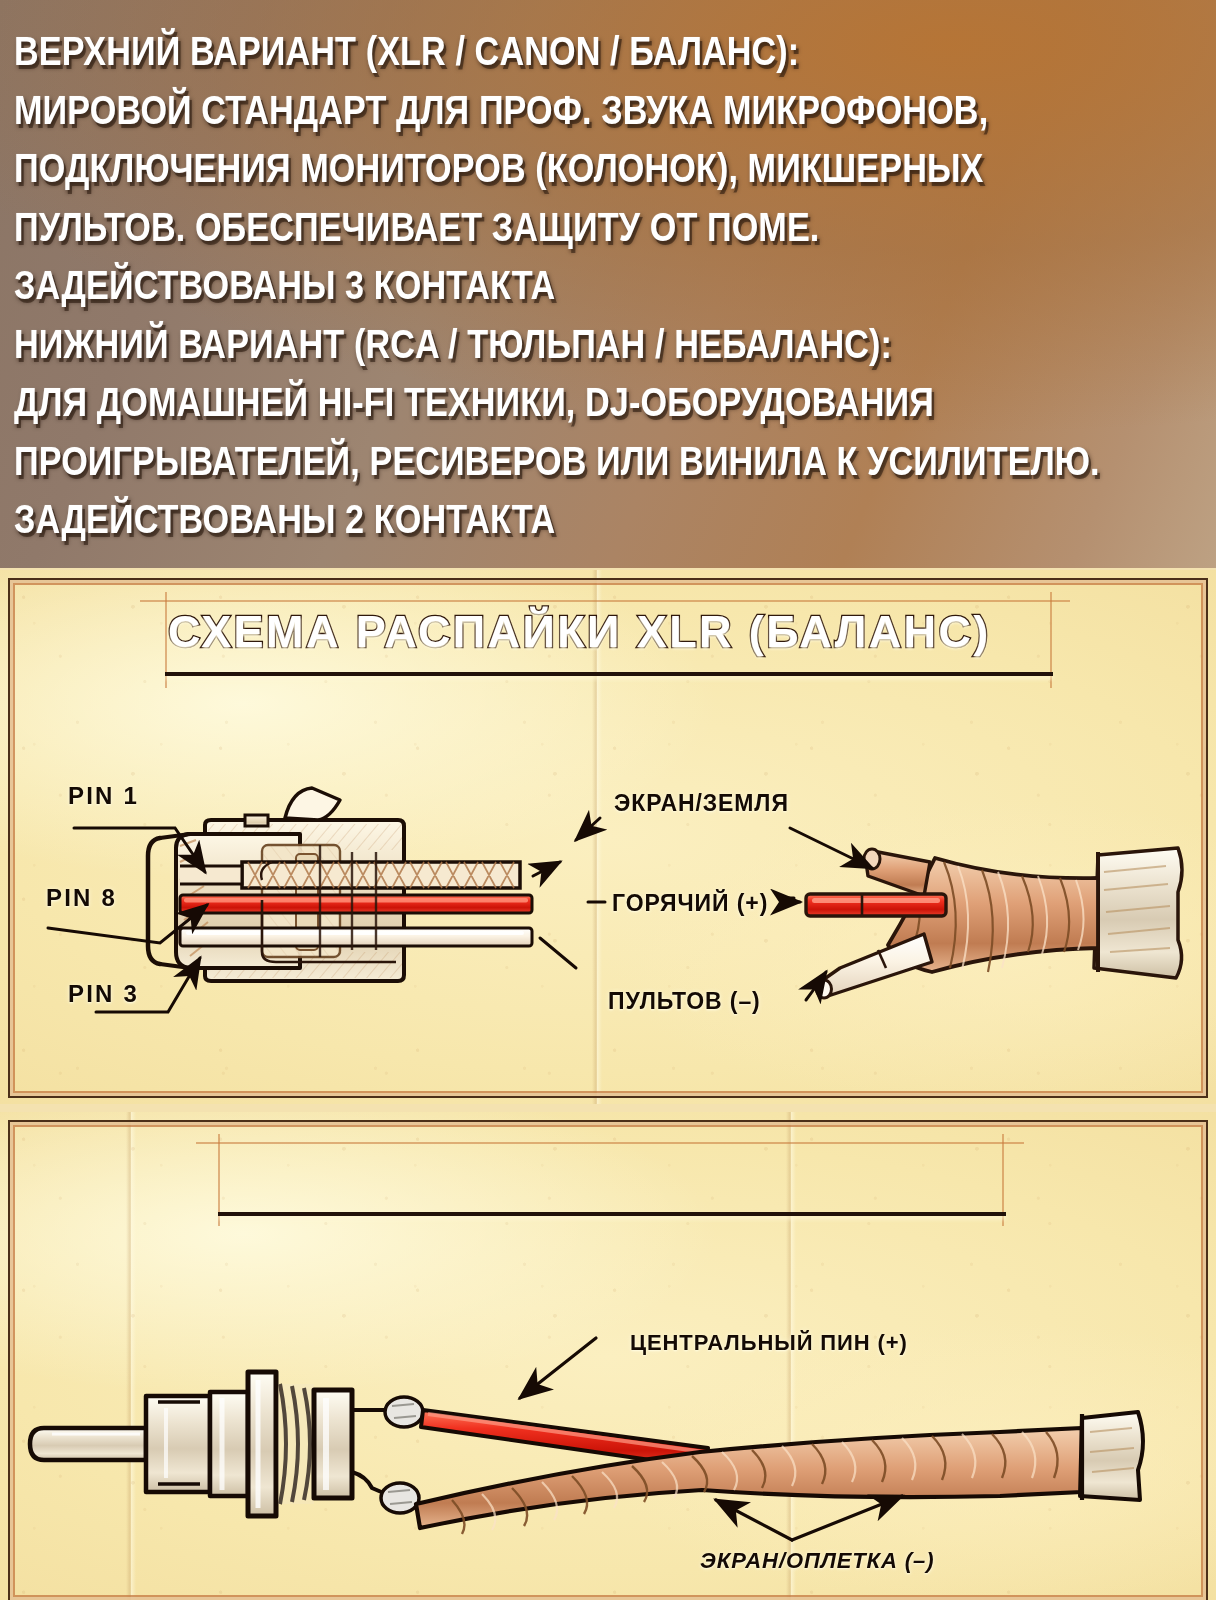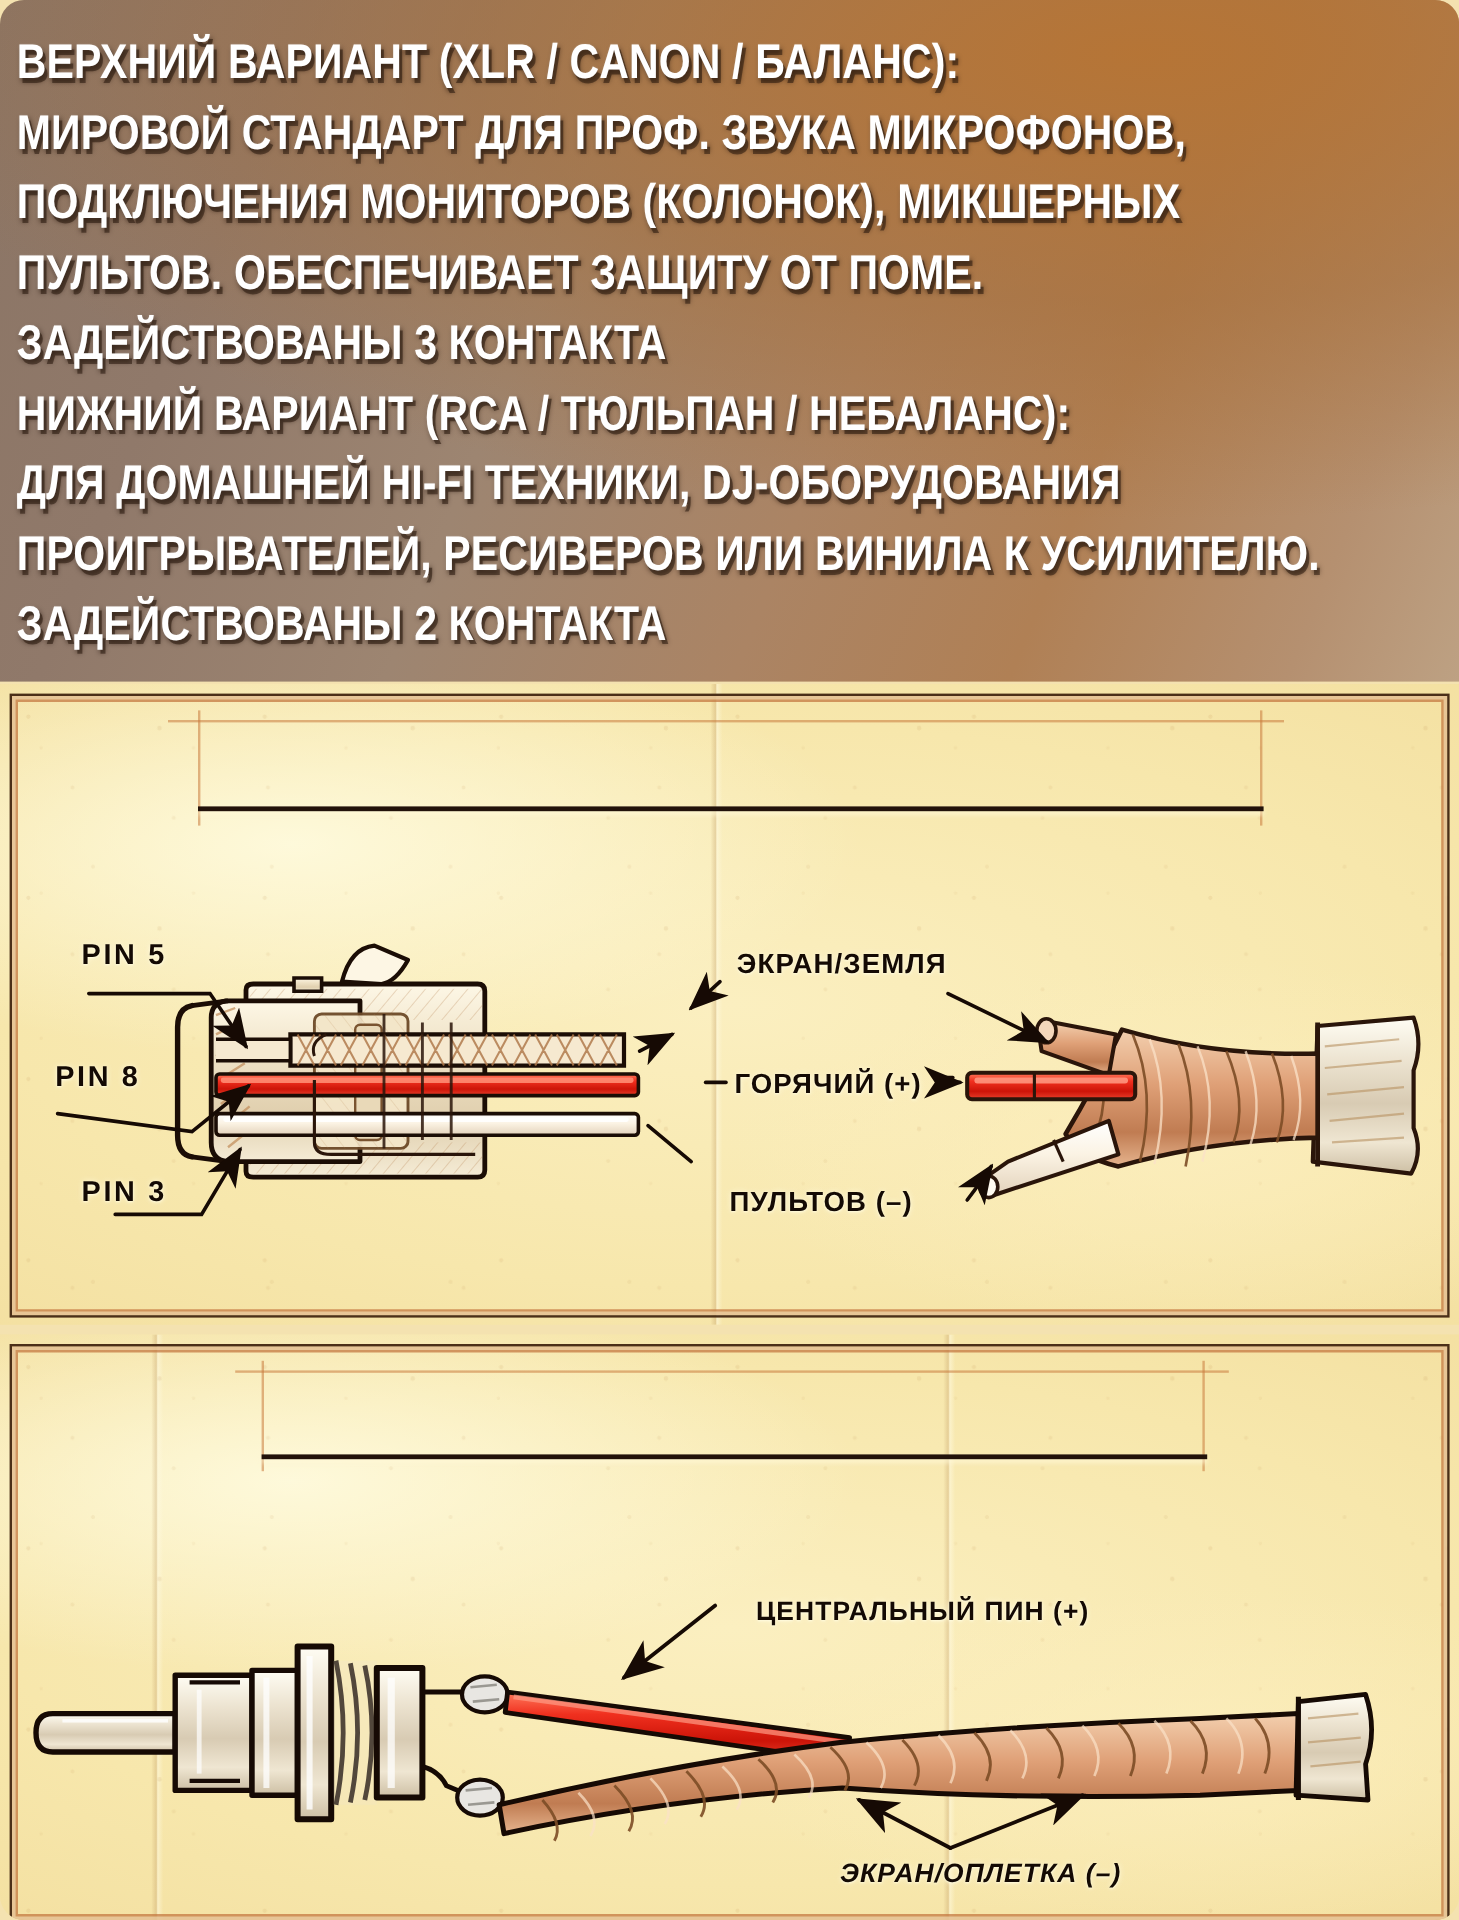--- a/index.html
+++ b/index.html
@@ -2,21 +2,21 @@
 <html lang="ru"><head>
 <meta charset="utf-8">
 <title>Схема распайки XLR / RCA</title>
 <style>
   html,body{margin:0;padding:0;}
   body{
     width:1216px;height:1600px;overflow:hidden;
     font-family:"Liberation Sans","DejaVu Sans",sans-serif;
     background:#f4e2b0;
   }
-  .page{position:relative;width:1216px;height:1600px;overflow:hidden;border-radius:20px;}
+  .page{position:relative;width:1216px;height:1600px;overflow:hidden;}
 
   
   .banner{
     position:absolute;left:0;top:0;width:1216px;height:568px;
     background:
       radial-gradient(ellipse 120% 95% at 78% 8%, rgba(182,116,52,.95) 0%, rgba(168,110,55,.55) 38%, rgba(150,112,80,0) 72%),
       linear-gradient(112deg,#8b7565 0%,#90796a 18%,#9d8571 38%,#ab8464 58%,#b08055 74%,#b59070 90%,#bda183 100%);
     overflow:hidden;
   }
   .banner-inner{
@@ -131,20 +131,21 @@
 
   <div class="paper panel-top">
     <div class="fold" style="left:592px;"></div>
   </div>
   <div class="panel-border pb-top"></div>
 
   <div class="guide" style="left:165px;top:592px;width:2px;height:96px;"></div>
   <div class="guide" style="left:1050px;top:592px;width:2px;height:96px;"></div>
   <div class="guide" style="left:140px;top:600px;width:930px;height:2px;"></div>
 
+  <div class="sheet-title title-xlr">СХЕМА РАСПАЙКИ XLR (БАЛАНС)</div>
   <div class="title-rule tr-xlr"></div>
 
   <svg class="art" width="1216" height="1600" viewBox="0 0 1216 1600">
     <defs>
       <linearGradient id="gHot" x1="0" y1="0" x2="0" y2="1">
         <stop offset="0%" stop-color="#ff7a5c"></stop>
         <stop offset="32%" stop-color="#f0301f"></stop>
         <stop offset="70%" stop-color="#cc1408"></stop>
         <stop offset="100%" stop-color="#e8402c"></stop>
       </linearGradient>
@@ -267,21 +268,21 @@
       <path d="M588,902 L605,902"></path>
       <path d="M533,876 L560,862" marker-end="url(#arrH)"></path>
       <path d="M540,938 L576,968"></path>
       <path d="M790,902 L800,902" marker-end="url(#arrH)"></path>
       <path d="M784,898 L794,898"></path>
       <path d="M790,828 L872,868" marker-end="url(#arrH)"></path>
       <path d="M806,1000 Q818,984 826,972" marker-end="url(#arrH)"></path>
     </g>
   </svg>
 
-  <div class="lbl lbl-pin" style="left:68px;top:782px;">PIN 5</div>
+  <div class="lbl lbl-pin" style="left:68px;top:782px;">PIN 1</div>
   <div class="lbl lbl-pin" style="left:46px;top:884px;">PIN 8</div>
   <div class="lbl lbl-pin" style="left:68px;top:980px;">PIN 3</div>
   <div class="lbl lbl-side" style="left:614px;top:790px;">ЭКРАН/ЗЕМЛЯ</div>
   <div class="lbl lbl-side" style="left:612px;top:890px;">ГОРЯЧИЙ (+)</div>
   <div class="lbl lbl-side" style="left:608px;top:988px;">ПУЛЬТОВ (–)</div>
 
   <div class="paper panel-bottom">
     <div class="fold" style="left:786px;"></div>
     <div class="fold" style="left:126px;"></div>
   </div>

